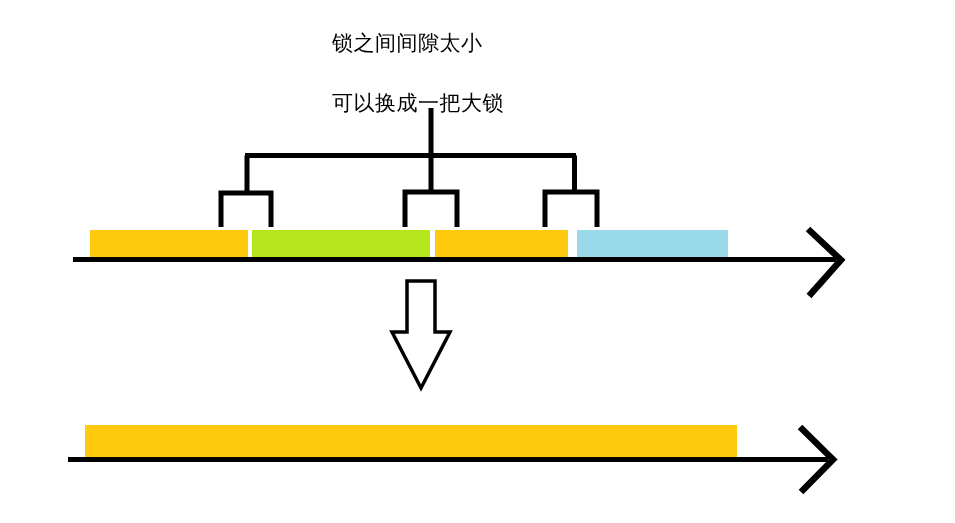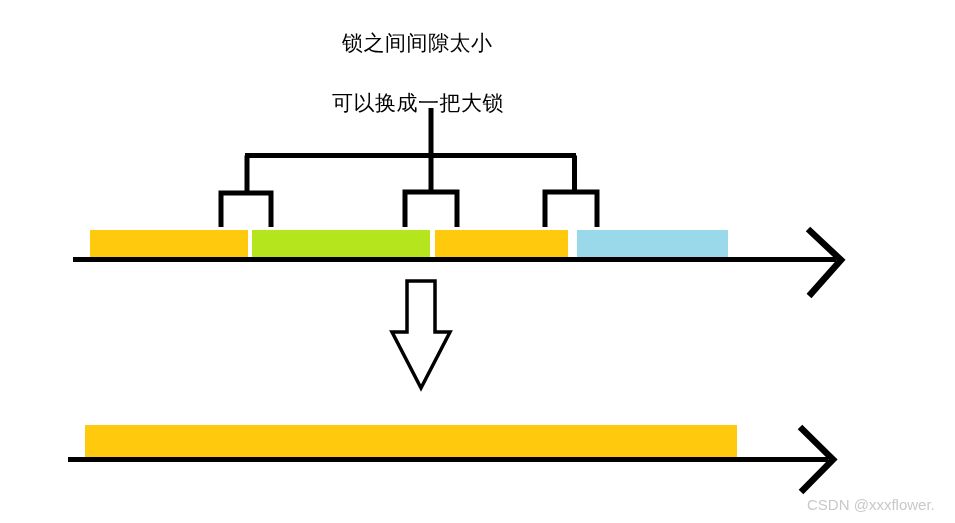--- a/index.html
+++ b/index.html
@@ -13,21 +13,21 @@
   }
   .caption-line {
     position: absolute;
     left: 332px;
     font-size: 21px;
     line-height: 24px;
     color: #000000;
     white-space: nowrap;
     letter-spacing: 0.5px;
   }
-  .caption-line.l1 { top: 31px; margin-left: 10px; }
+  .caption-line.l1 { top: 31px; }
   .caption-line.l2 { top: 75px; margin-top: 16px; }
   .diagram-svg { position: absolute; left: 0; top: 0; }
   .watermark {
     position: absolute;
     left: 807px;
     top: 496px;
     font-size: 15px;
     color: #c9c9c9;
     white-space: nowrap;
   }
@@ -57,14 +57,13 @@
     <path d="M808 229 L841 260 L809 296" fill="none" stroke-width="6.5" stroke="#000000"></path>
 
     <polygon points="407,281 435,281 435,332 450,332 421,388 392,332 407,332" fill="#ffffff" stroke-width="3.5" stroke-linejoin="miter" stroke="#000000"></polygon>
 
     <rect x="85" y="425" width="652" height="33" fill="#FFC90E"></rect>
 
     <path d="M68 459.5 H828" fill="none" stroke-width="5" stroke="#000000"></path>
     <path d="M800 427 L833 459.5 L801 492" fill="none" stroke-width="6.5" stroke="#000000"></path>
   </svg>
 
-  <div class="watermark">CSDN @xxxflower.</div>
 </div>
 
 </body></html>

